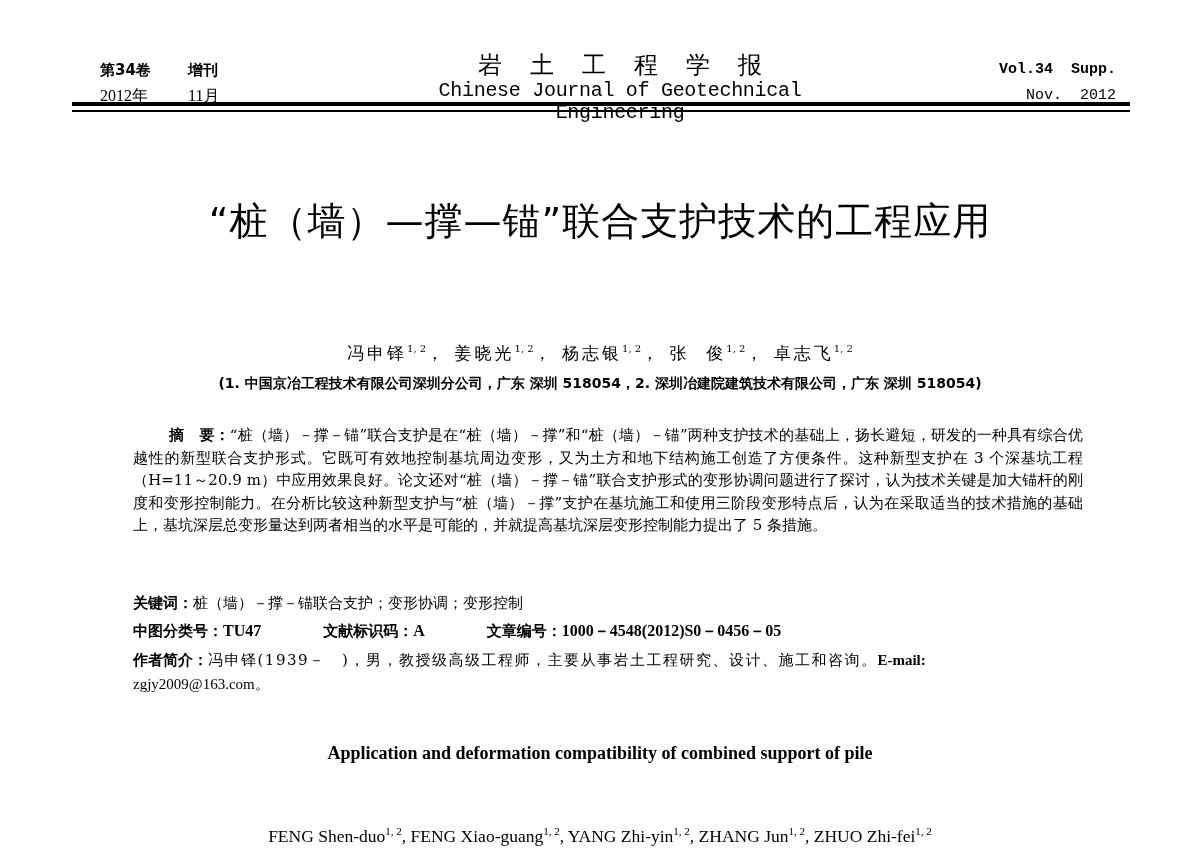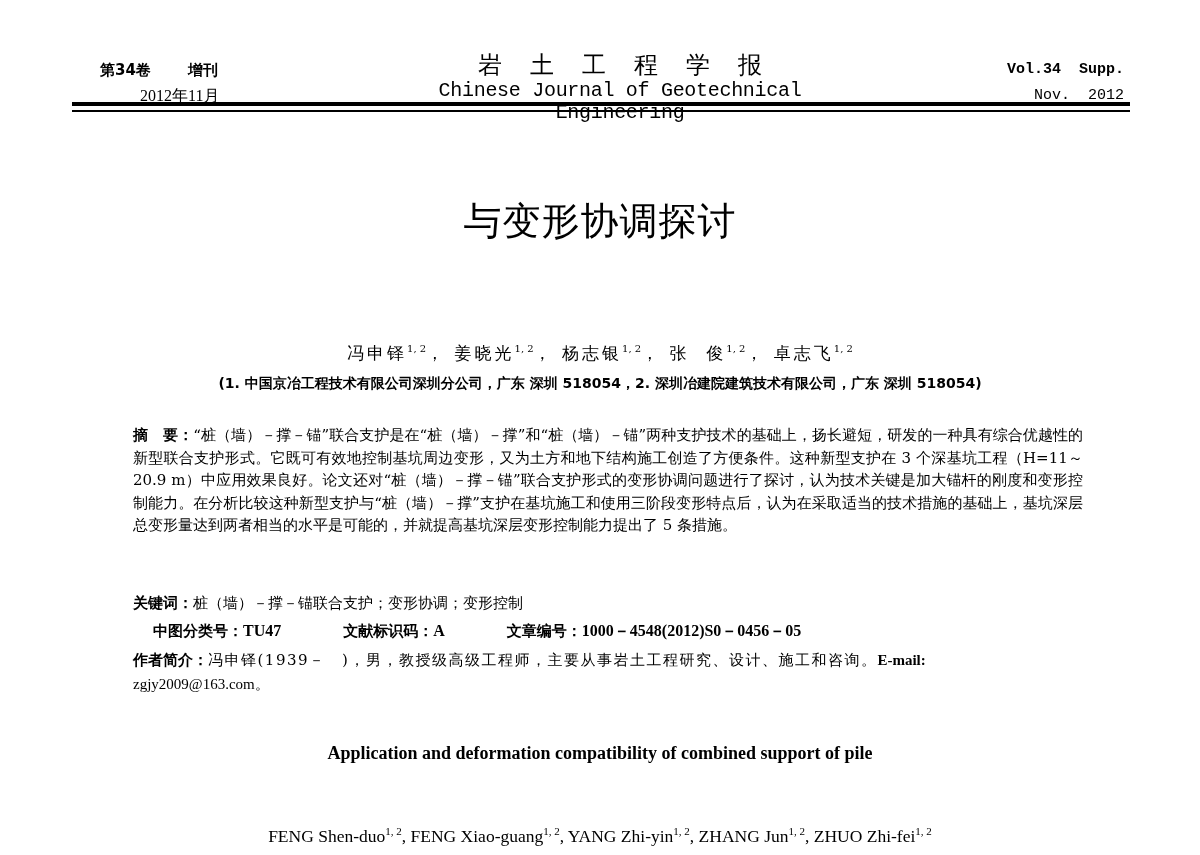--- a/index.html
+++ b/index.html
@@ -3,44 +3,44 @@
 <meta charset="utf-8">
 <style>
   html, body { margin: 0; padding: 0; background: #ffffff; }
   body { width: 1200px; height: 855px; position: relative; overflow: hidden; color: #000; font-family: "DejaVu Serif", serif; }
   .abs { position: absolute; }
 
   
   .hdr-left { left: 100px; top: 57px; font-size: 15px; font-weight: bold; line-height: 26px; font-family: "DejaVu Sans", sans-serif; }
   .hdr-left .row { display: flex; }
   .hdr-left .c1 { width: 88px; }
-  .hdr-left .r2 { font-weight: normal; font-family: "Liberation Serif", serif; font-size: 16px; text-align: right; }
+  .hdr-left .r2 { font-weight: normal; font-family: "Liberation Serif", serif; font-size: 16px; }
   .hdr-center { left: 380px; width: 480px; top: 50px; text-align: center; }
   .hdr-cn { font-size: 24px; letter-spacing: 28px; margin-left: 28px; line-height: 30px; font-family: Liberation Sans, sans-serif; }
   .hdr-en { font-family: "Liberation Mono", monospace; font-size: 20px; line-height: 22px; letter-spacing: -0.3px; }
-  .hdr-right { right: 76px; top: 57px; text-align: right; font-family: "Liberation Mono", monospace; font-size: 15px; line-height: 26px; font-weight: bold; }
+  .hdr-right { right: 84px; top: 57px; text-align: right; font-family: "Liberation Mono", monospace; font-size: 15px; line-height: 26px; font-weight: bold; }
   .hdr-right .r2 { font-weight: normal; }
   .rule-thick { left: 72px; width: 1058px; top: 102px; height: 4px; background: #000; }
   .rule-thin { left: 72px; width: 1058px; top: 110px; height: 2px; background: #000; }
 
   
   .title-cn { left: 100px; width: 1000px; top: 195px; text-align: center; font-family: "DejaVu Sans", sans-serif; font-size: 38px; line-height: 52px; letter-spacing: 1px; }
 
   
   .authors-cn { left: 100px; width: 1000px; top: 342px; text-align: center; font-size: 17px; letter-spacing: 3px; }
   .authors-cn sup { font-size: 10px; letter-spacing: 0; }
   .affil-cn { left: 100px; width: 1000px; top: 375px; text-align: center; font-size: 14px; font-weight: bold; font-family: "DejaVu Sans", sans-serif; }
 
   
   .abstract { left: 133px; width: 950px; top: 424px; font-size: 15px; line-height: 22.5px; font-family: "DejaVu Serif", serif; text-align: justify; }
-  .abstract .lbl { font-weight: bold; font-family: Liberation Sans, sans-serif; }
+  .abstract .lbl { font-weight: bold; font-family: Liberation Sans, sans-serif; margin-left: 36px; }
   .meta-line { left: 133px; width: 950px; font-size: 15px; line-height: 22px; }
   .meta-line .lbl { font-weight: bold; font-family: "DejaVu Sans", sans-serif; }
   .kw { top: 592px; }
-  .cls { top: 620px; display: flex; margin-left: 20px; }
+  .cls { top: 620px; display: flex; }
   .cls .seg { margin-right: 62px; }
   .bio { top: 648px; line-height: 24px; }
   .bio .email { font-family: "Liberation Serif", serif; font-weight: bold; }
   .bio .addr { font-family: "Liberation Serif", serif; }
   .cls .val { font-family: "Liberation Serif", serif; font-weight: bold; font-size: 16px; }
 
   
   .title-en { left: 100px; width: 1000px; top: 738px; text-align: center; font-family: "Liberation Serif", serif; font-weight: bold; font-size: 18px; line-height: 30px; }
   .authors-en { left: 100px; width: 1000px; top: 825px; text-align: center; font-family: "Liberation Serif", serif; font-size: 17.5px; }
   .authors-en sup { font-size: 11px; }
@@ -66,21 +66,21 @@
 
 <div class="abs hdr-right">
   <div style="white-space:pre">Vol.34  Supp.</div>
   <div class="r2" style="white-space:pre">Nov.  2012</div>
 </div>
 
 <div class="abs rule-thick"></div>
 <div class="abs rule-thin"></div>
 
 <div class="abs title-cn">
-  <div>与变形协调探讨</div>
+  <div>“桩（墙）—撑—锚”联合支护技术的工程应用</div>
 </div>
 
 <div class="abs authors-cn">
   <span>冯申铎</span><sup>1, 2</sup>，
   <span>姜晓光</span><sup>1, 2</sup>，
   <span>杨志银</span><sup>1, 2</sup>，
   <span style="white-space:pre">张  俊</span><sup>1, 2</sup>，
   <span>卓志飞</span><sup>1, 2</sup>
 </div>
 

